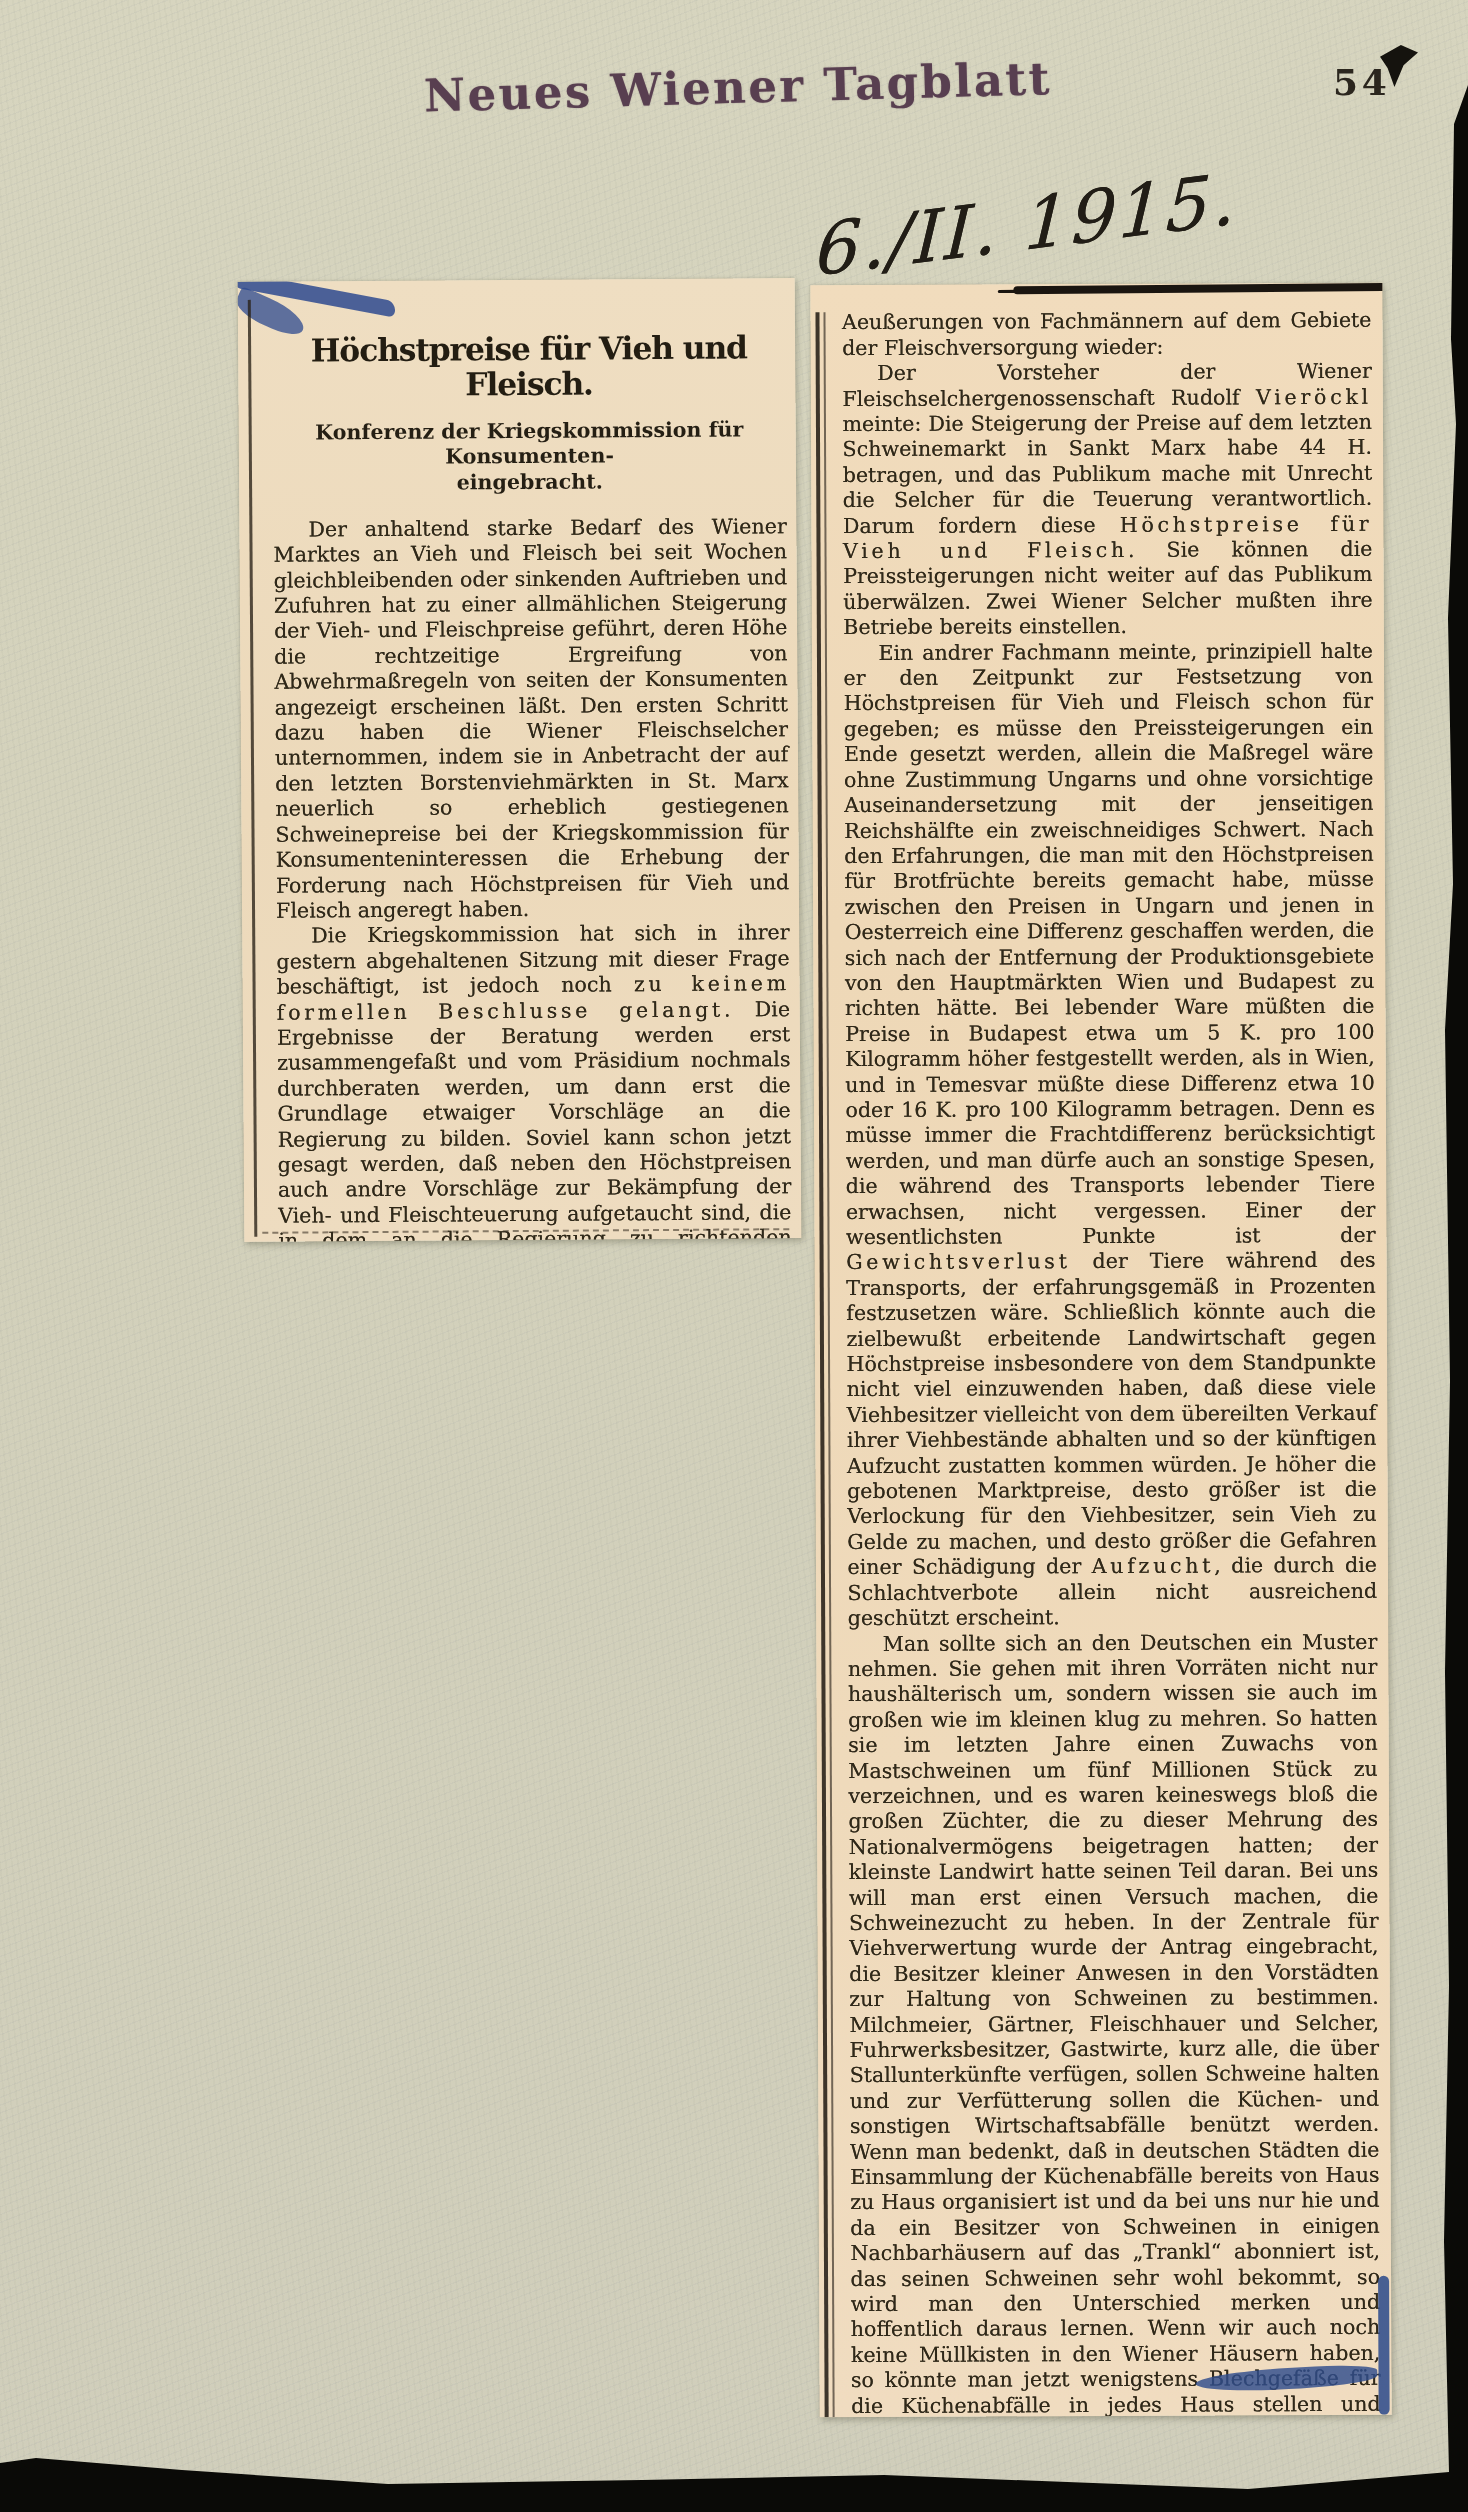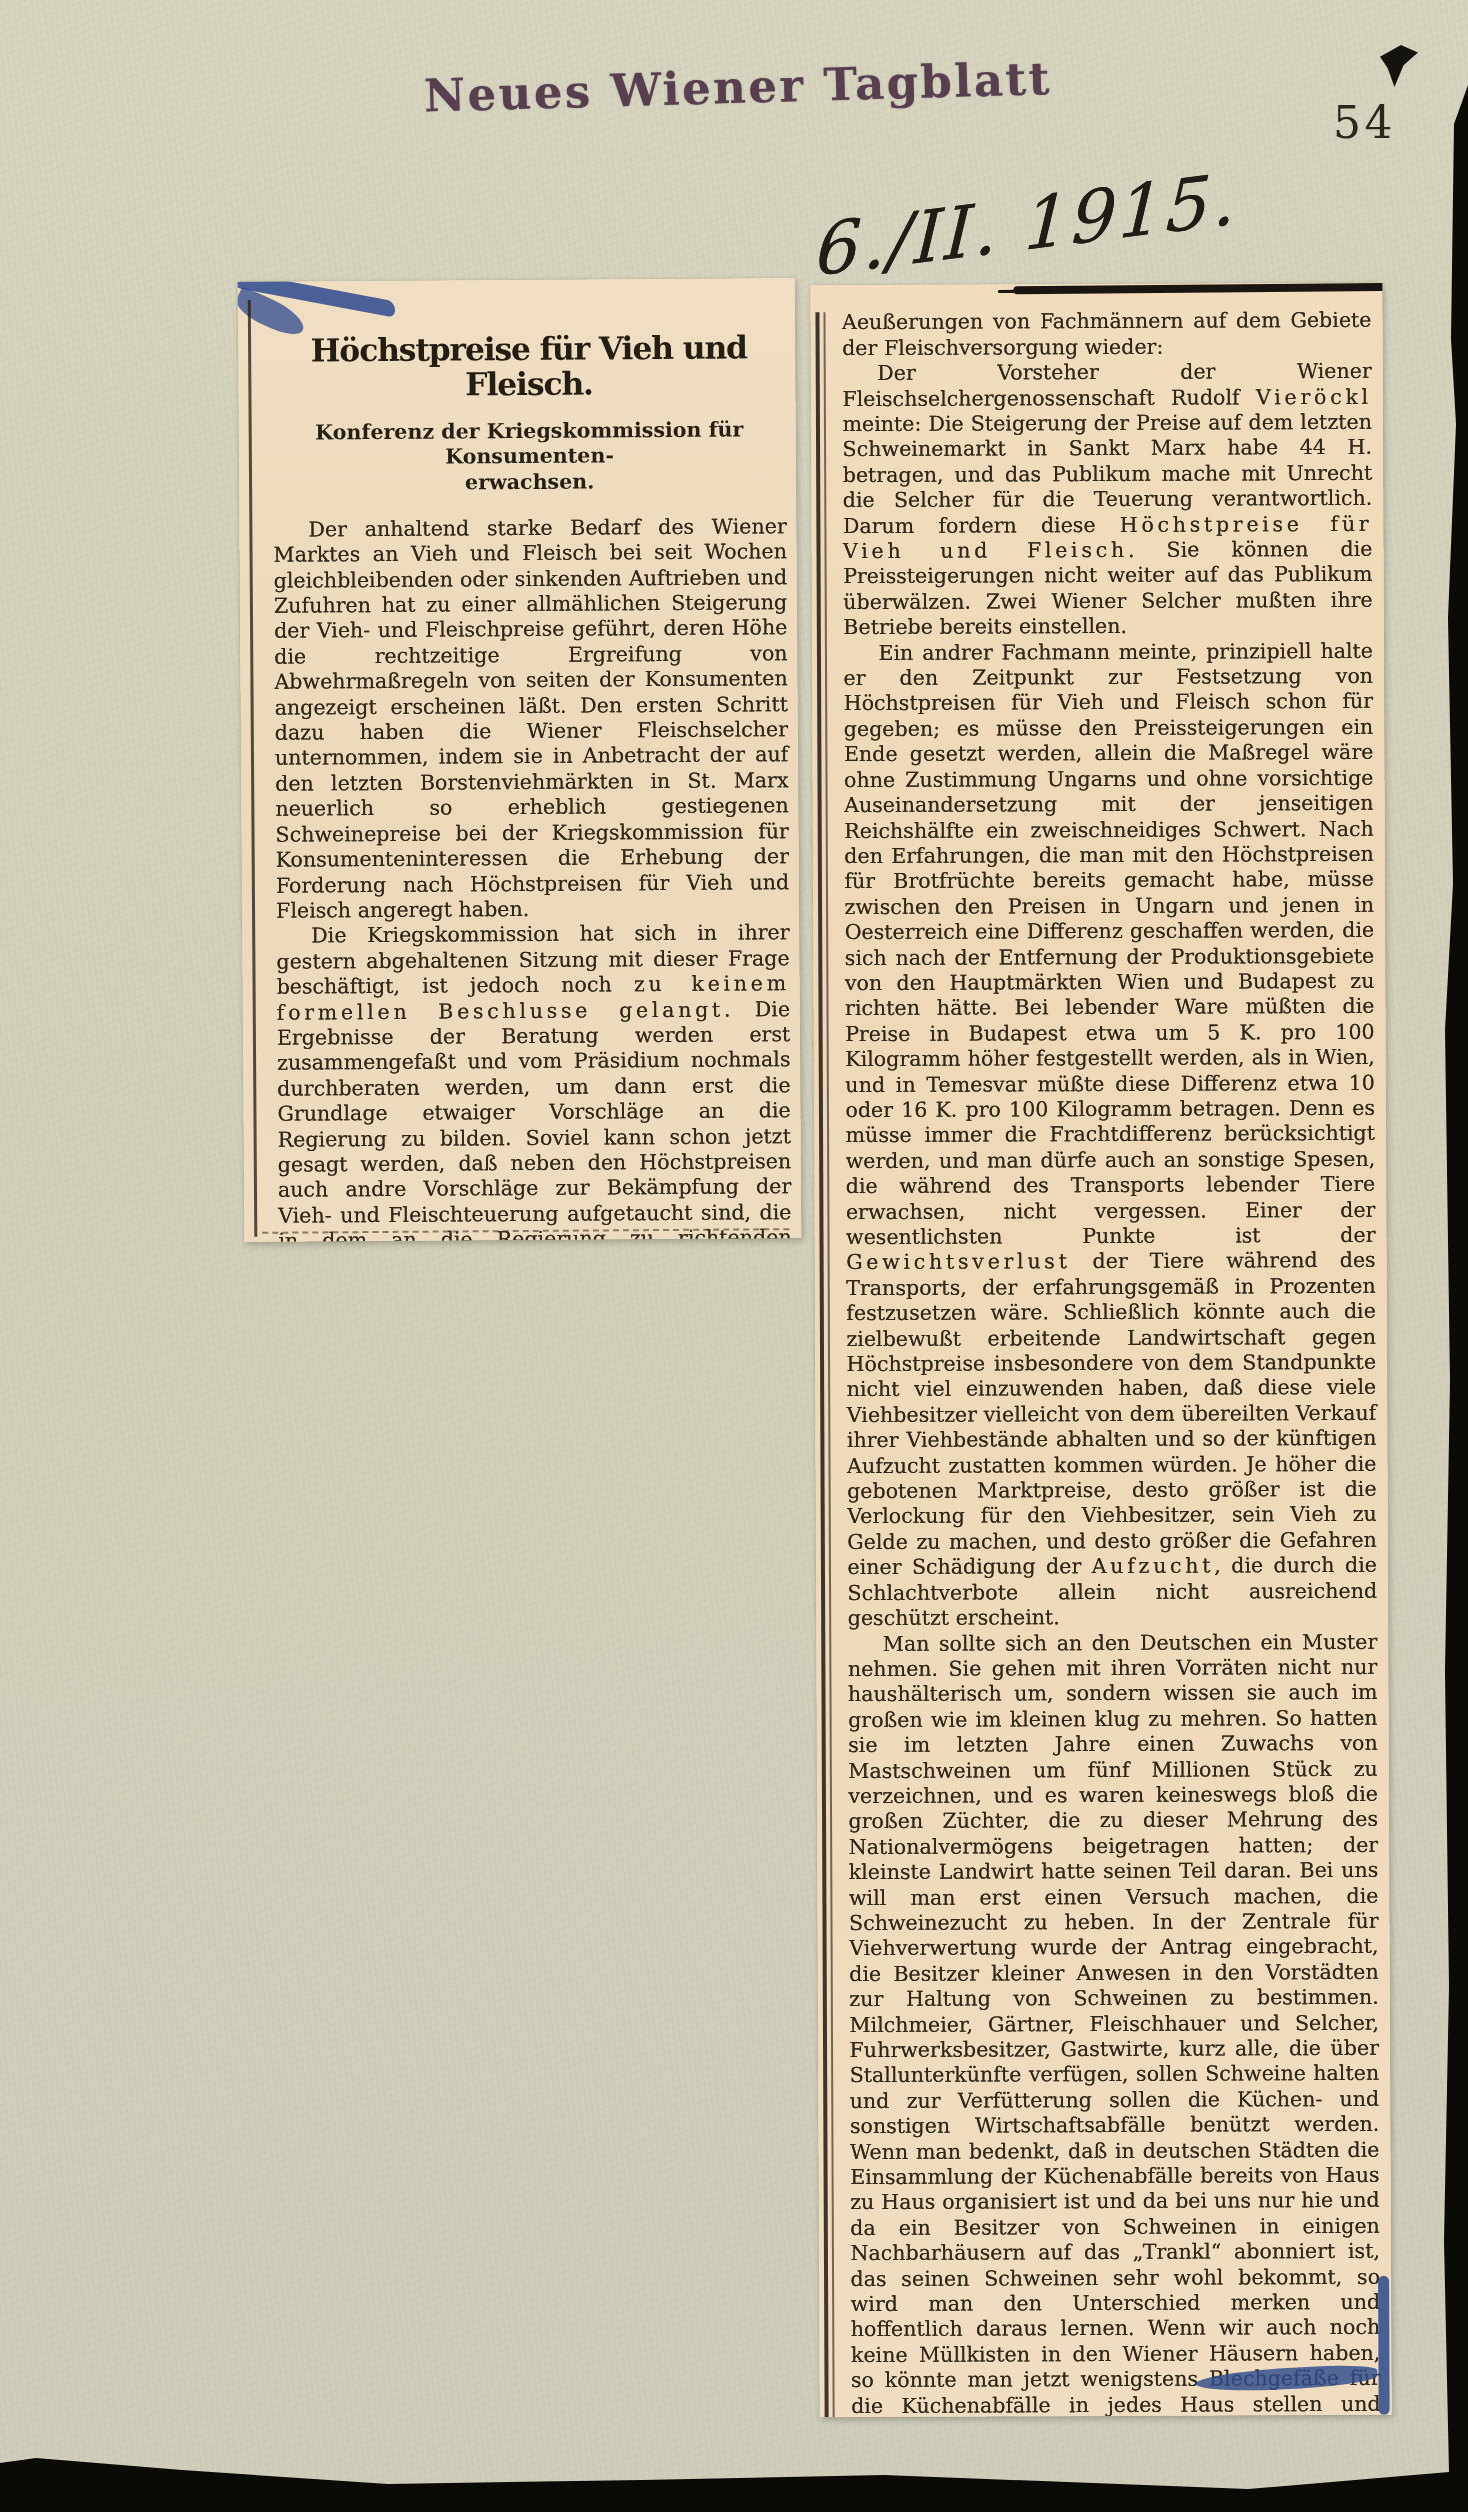--- a/index.html
+++ b/index.html
@@ -18,22 +18,22 @@
       1444px 2241px,1449px 2472px,1248px 2489px,884px 2475px,642px 2480px,388px 2484px,
       182px 2470px,36px 2458px,0 2463px);}
 
   .stamp{position:absolute;left:424px;top:62px;width:545px;
     font-weight:bold;font-size:45px;letter-spacing:2.4px;color:rgba(84,58,76,.92);
     transform:rotate(-1.6deg);text-shadow:0 0 1.2px rgba(84,58,76,.55);white-space:nowrap;}
   .handwriting{position:absolute;left:815px;top:183px;
     font-size:71px;font-style:italic;color:#211d16;
     transform:rotate(-7deg) skewX(-10deg);letter-spacing:2.4px;white-space:nowrap;
     text-shadow:0 0 0.6px #211d16;}
-  .pagenum{position:absolute;left:1333px;top:61px;font-size:44px;font-weight:normal;
-    color:#2b261e;letter-spacing:3.6px;margin-top:36px;}
+  .pagenum{position:absolute;left:1333px;top:61px;font-size:36px;font-weight:bold;
+    color:#2b261e;letter-spacing:3.6px;}
   .corner-tear{position:absolute;left:1380px;top:45px;width:38px;height:42px;background:#15130e;
     clip-path:polygon(0 28%,55% 0,100% 18%,62% 48%,38% 100%,20% 55%);}
 
   
   .clip{position:absolute;overflow:hidden;
     box-shadow:1.8px 3px 6px rgba(55,55,35,.30), -0.6px -0.6px 1.8px rgba(55,55,35,.12);}
   .clip .body{text-align:justify;color:#2f2819;font-size:20.6px;line-height:25.4px;
     text-shadow:0 0 0.4px rgba(47,40,25,.8);}
   .clip .body p{margin:0;}
   .clip .body p.ind{text-indent:1.7em;}
@@ -84,21 +84,21 @@
     <div class="pagenum">54</div>
 
     <div class="corner-tear"></div>
 
     <article class="clip clip-left">
       <div class="blue-corner"></div>
       <div class="blue-corner2"></div>
       <div class="rule-left-single"></div>
       <div class="inner">
         <h1>Höchstpreise für Vieh und Fleisch.</h1>
-        <h2><span>Konferenz der Kriegskommission für Konsumenten-</span><br><span>erwachsen.</span></h2>
+        <h2><span>Konferenz der Kriegskommission für Konsumenten-</span><br><span>eingebracht.</span></h2>
         <div class="body">
             <p class="ind"><span>Der anhaltend starke Bedarf des Wiener Marktes an Vieh und Fleisch bei seit Wochen gleichbleibenden oder sinkenden Auftrieben und Zufuhren hat zu einer allmählichen Steigerung der Vieh- und Fleischpreise geführt, deren Höhe die rechtzeitige Ergreifung von Abwehrmaßregeln von seiten der Konsumenten angezeigt erscheinen läßt. Den ersten Schritt dazu haben die Wiener Fleischselcher unternommen, indem sie in Anbetracht der auf den letzten Borstenviehmärkten in St. Marx neuerlich so erheblich gestiegenen Schweinepreise bei der Kriegskommission für Konsumenteninteressen die Erhebung der Forderung nach Höchstpreisen für Vieh und Fleisch angeregt haben.</span></p>
             <p class="ind"><span>Die Kriegskommission hat sich in ihrer gestern abgehaltenen Sitzung mit dieser Frage beschäftigt, ist jedoch noch </span><span class="sperr">zu keinem formellen Beschlusse gelangt</span><span>. Die Ergebnisse der Beratung werden erst zusammengefaßt und vom Präsidium nochmals durchberaten werden, um dann erst die Grundlage etwaiger Vorschläge an die Regierung zu bilden. Soviel kann schon jetzt gesagt werden, daß neben den Höchstpreisen auch andre Vorschläge zur Bekämpfung der Vieh- und Fleischteuerung aufgetaucht sind, die in dem an die Regierung zu richtenden Memorandum Aufnahme finden sollen. Man hält die Festsetzung von Höchstpreisen für Vieh und Fleisch in Fachkreisen, deren Ansichten überdies geteilt sind, vielfach für ein zweischneidiges Schwert, solange es nicht gelingen würde, die Preise in Ungarn mit jenen in Oesterreich in ein richtiges Verhältnis zu bringen. Wir geben hier die</span></p>
           </div>
       </div>
       <div class="dotted-bottom"></div>
     </article>
 
     <article class="clip clip-right">
       <div class="top-rule"></div>

